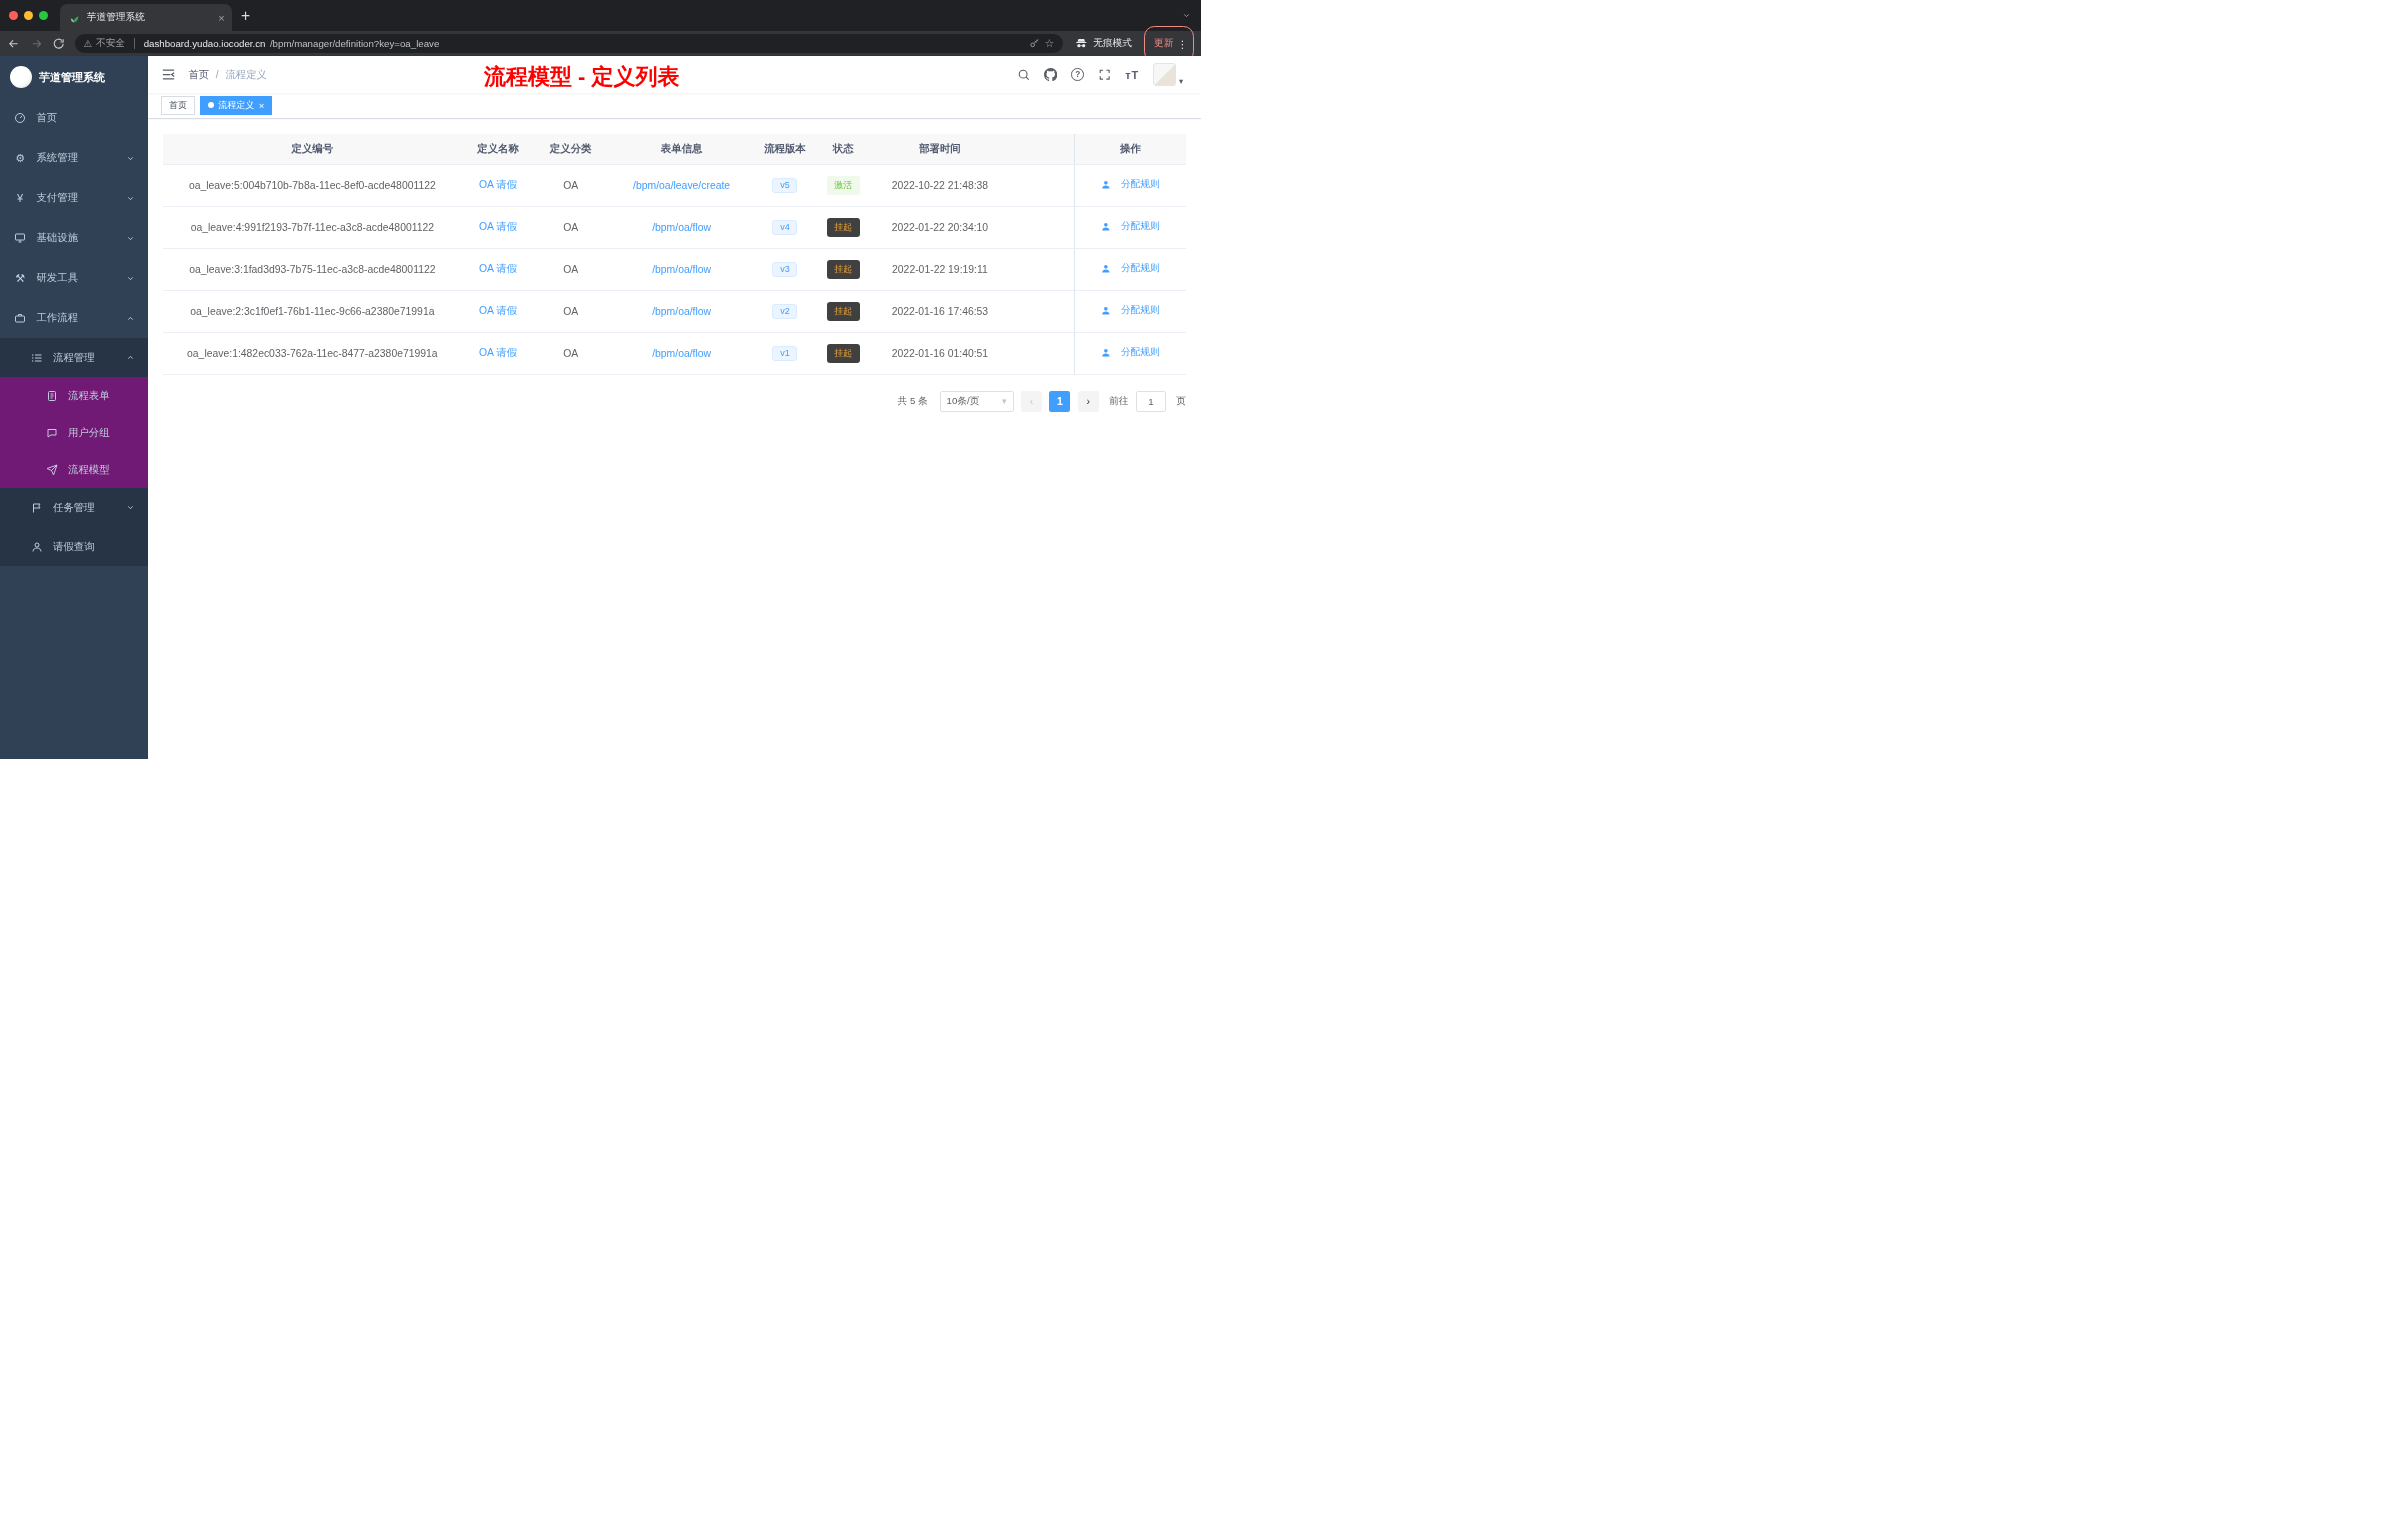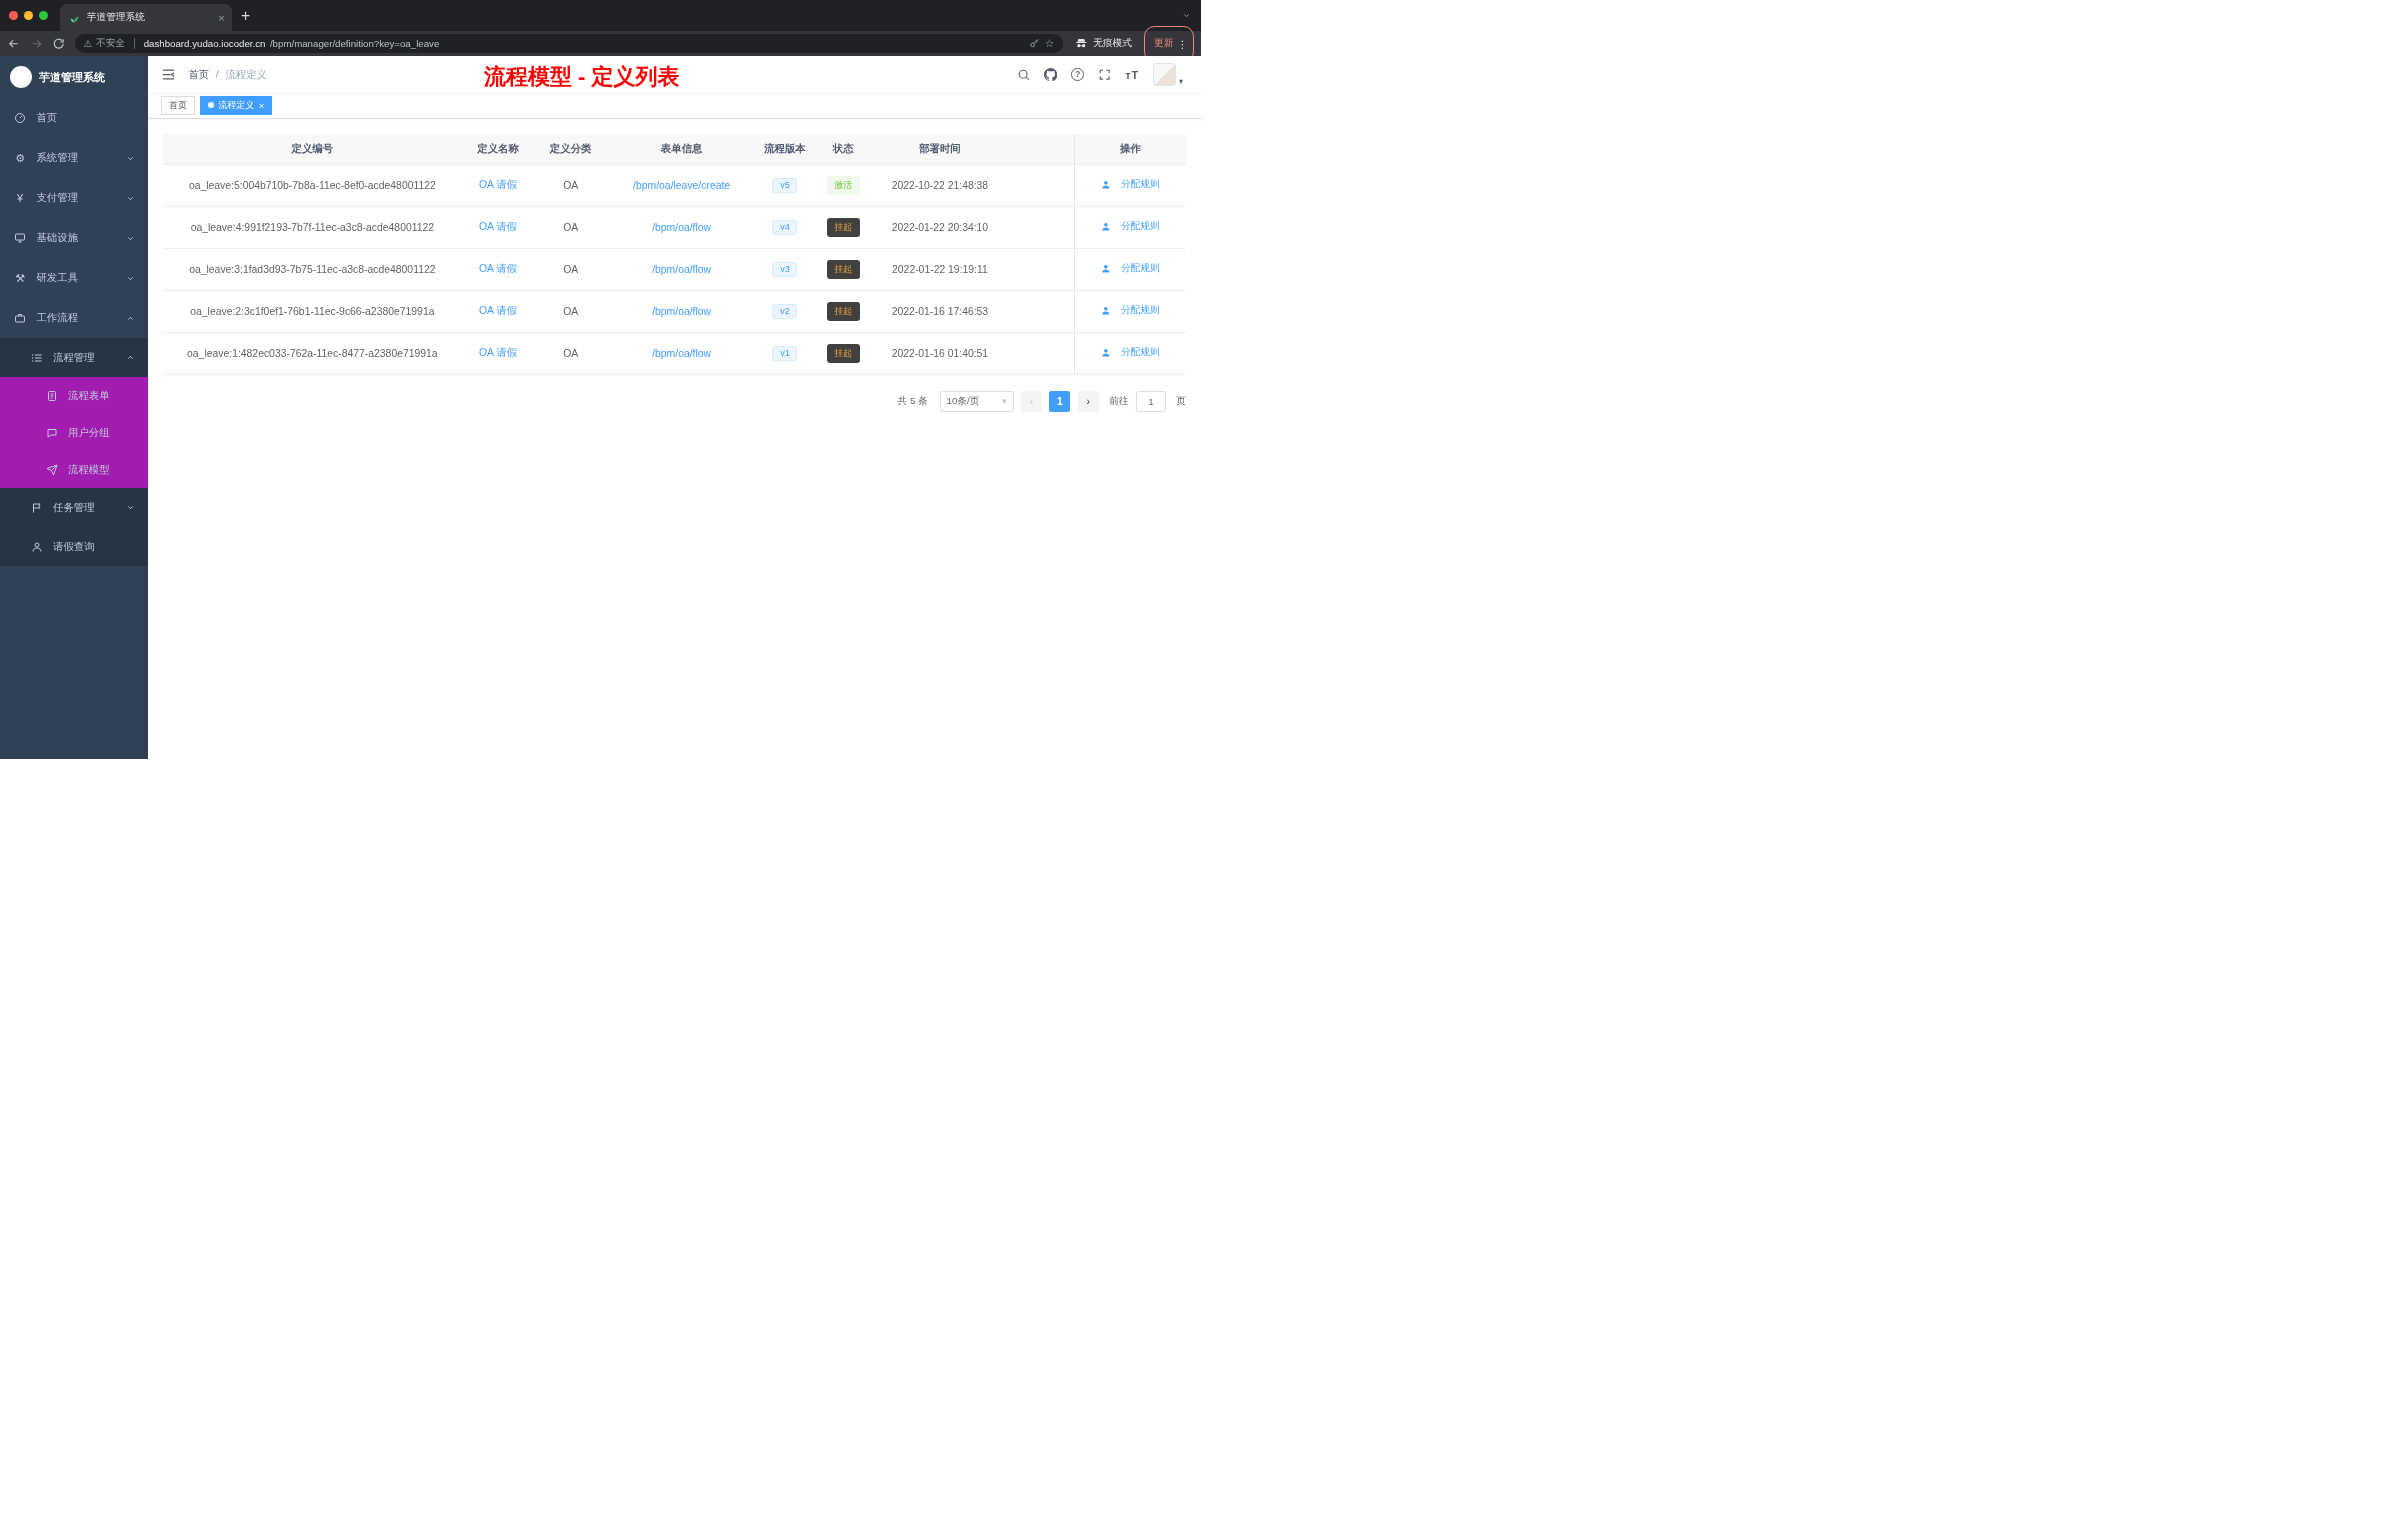--- a/index.html
+++ b/index.html
@@ -33,21 +33,21 @@
   .update-pill .kebab { color: #e8eaed; font-size: 10.4px; }
 
   
   .app { flex: 1; display: flex; min-height: 0; }
   .sidebar { width: 148px; background: #304156; color: #bfcbd9; flex-shrink: 0; overflow: hidden; }
   .logo-row { height: 42px; display: flex; align-items: center; gap: 7.4px; padding: 0 9.7px; }
   .logo-avatar { width: 22px; height: 22px; border-radius: 50%; background: radial-gradient(circle at 35% 35%, #ffffff 0 55%, #d9d9d9 100%); flex-shrink: 0; }
   .logo-title { color: #fff; font-weight: bold; font-size: 11px; white-space: nowrap; }
   .menu-item { height: 40px; display: flex; align-items: center; padding: 0 13.4px; font-size: 10.4px; gap: 9.7px; cursor: pointer; white-space: nowrap; }
   .menu-item.sub1 { background: #263445; height: 39px; padding-left: 30px; }
-  .menu-item.sub2 { background: #a21caf; height: 37px; padding-left: 45px; }
+  .menu-item.sub2 { background: #701a75; height: 37px; padding-left: 45px; }
   .mi-icon { width: 13.4px; display: inline-flex; justify-content: center; align-items: center; color: #bfcbd9; font-size: 11px; flex-shrink: 0; }
   .mi-icon svg { width: 12px; height: 12px; }
   .chev { margin-left: auto; display: flex; color: #bfcbd9; }
   .chev svg { width: 9px; height: 9px; }
   .chev.up svg { transform: rotate(180deg); }
 
   .main { flex: 1; display: flex; flex-direction: column; position: relative; min-width: 0; background: #fff; }
   .navbar { height: 37px; display: flex; align-items: center; padding: 0 12px 0 13.4px; gap: 12px; background: #fff; box-shadow: 0 0.7px 3px rgba(0,21,41,.08); position: relative; z-index: 2; }
   .hamburger { width: 15px; height: 15px; color: #5a5e66; cursor: pointer; }
   .breadcrumb { font-size: 10.4px; display: flex; gap: 6.7px; align-items: center; }

